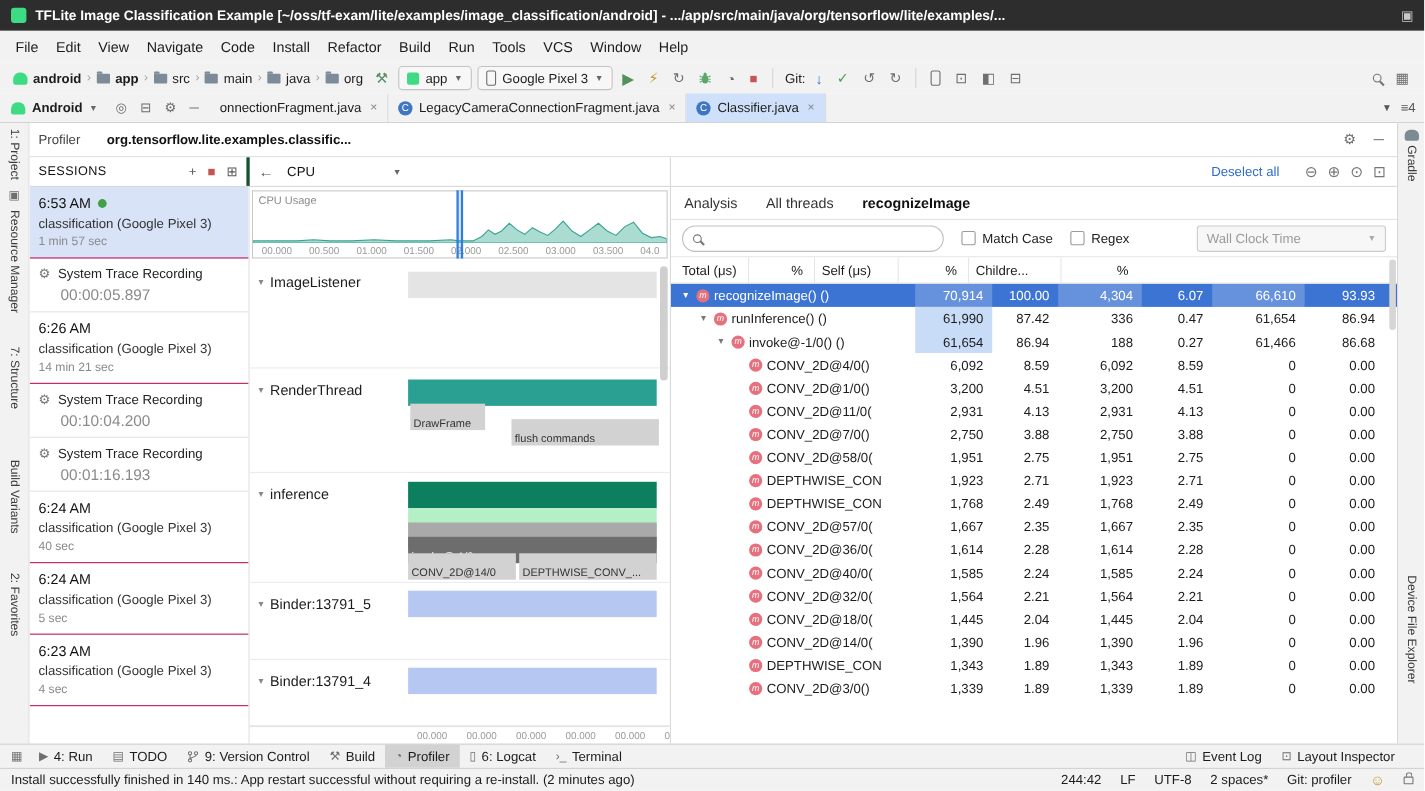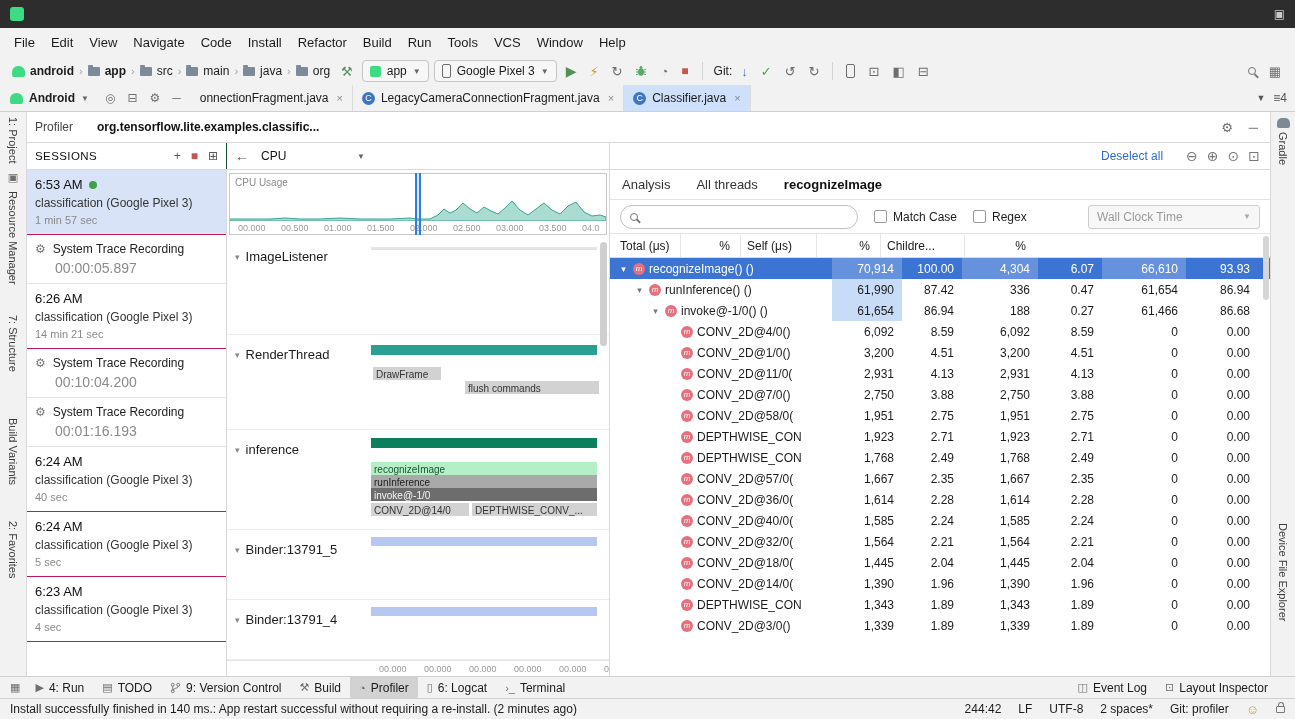--- a/index.html
+++ b/index.html
@@ -51,21 +51,21 @@
 .stripe.right{border-left:1px solid #d9d9d9;width:25px}
 .vlabel{writing-mode:vertical-rl;font-size:11px;color:#3c3c3c;white-space:nowrap}
 .stripe-ico{font-size:11px;color:#6e6e6e;margin-top:8px}
 .gradle-ico{width:13px;height:10px;background:#7b8a93;border-radius:5px 5px 2px 2px;margin-top:6px}
 .center{flex:1;display:flex;flex-direction:column;min-width:0;background:#fff}
 .pf-header{height:31px;border-bottom:1px solid #d9d9d9;display:flex;align-items:center;background:#fff}
 .pf-title{color:#444;font-size:12px;padding:0 12px 0 8px}
 .pf-tab{font-weight:bold;color:#111;font-size:12px;padding:0 12px;height:100%;display:flex;align-items:center}
 .pf-right{margin-left:auto;display:flex;gap:16px;padding-right:12px;color:#6e6e6e;font-size:13px}
 .pf-toolbar{height:27px;border-bottom:1px solid #d9d9d9;display:flex;background:#fff}
-.pt-sessions{width:200px;border-right:1px solid #14532d;display:flex;align-items:center;padding:0 8px}
+.pt-sessions{width:200px;border-right:3px solid #14532d;display:flex;align-items:center;padding:0 8px}
 .pt-sessions .hdr{font-size:11.5px;color:#111;letter-spacing:.4px}
 .pt-icons{margin-left:auto;display:flex;gap:10px;align-items:center}
 .pt-ico{font-size:12px;color:#555}
 .pt-ico.red{color:#c75450}
 .pt-timeline{width:383px;border-right:1px solid #d9d9d9;display:flex;align-items:center;padding:0 8px;gap:12px}
 .back-arrow{font-size:14px;color:#555}
 .cpu-sel{display:flex;align-items:center;width:104px;justify-content:space-between;font-size:12px;color:#111}
 .pt-analysis{flex:1;display:flex;align-items:center;justify-content:flex-end;gap:9px;padding:0 10px}
 .link{color:#2d6bce;font-size:12px;margin-right:14px}
 .circ-ico{font-size:14px;color:#777}
@@ -87,21 +87,21 @@
 .cpu-box{position:absolute;left:2px;top:3px;width:378px;height:62px;border:1px solid #c9c9c9;background:#fff}
 .cpu-lbl{position:absolute;left:5px;top:3px;font-size:10px;color:#8a8a8a}
 .cpu-svg{position:absolute;left:0;bottom:13px;width:376px;height:36px}
 .cpu-time{position:absolute;bottom:1px;font-size:9px;color:#999;white-space:nowrap}
 .cpu-selline{position:absolute;top:-1px;bottom:-1px;width:6px;border-left:2px solid #2f7de1;border-right:2px solid #2f7de1;background:rgba(47,125,225,.18)}
 .threads{position:absolute;left:0;top:67px;right:0;bottom:16px;overflow:hidden}
 .thread{position:relative;border-bottom:1px solid #ececec}
 .th-name{position:absolute;left:8px;top:12px;display:flex;align-items:center;gap:6px;font-size:13px;color:#1c1c1c}
 .th-arrow{color:#888;font-size:9px}
 .trace{position:absolute;left:144px;top:0;right:11px;bottom:0}
-.bar{position:absolute;font-size:10px;line-height:13px;padding:1px 3px;overflow:hidden;white-space:nowrap}
+.bar{position:absolute;font-size:10px;line-height:13px;padding:12px 3px;overflow:hidden;white-space:nowrap}
 .bar.teal{background:#2aa092}
 .bar.green{background:#0b7f5e}
 .bar.mint{background:#b4efc6;color:#1d5230}
 .bar.gray{background:#a9a9a9;color:#1c1c1c}
 .bar.dark{background:#6d6d6d;color:#f5f5f5}
 .bar.gbox{background:#d2d2d2;color:#333}
 .bar.blue{background:#b6c8f2}
 .bar.thin{background:#e4e4e4}
 .tl-scroll{position:absolute;right:2px;top:72px;width:7px;height:104px;background:#cfcfcf;border-radius:4px}
 .tl-axis{position:absolute;left:0;right:0;bottom:0;height:16px;border-top:1px solid #e3e3e3;background:#fff}
@@ -160,20 +160,21 @@
 .lock{width:9px;height:7px;border:1.2px solid #777;border-radius:1px;position:relative;display:inline-block}
 .lock:before{content:"";position:absolute;top:-5px;left:1px;width:4px;height:4px;border:1.2px solid #777;border-bottom:none;border-radius:3px 3px 0 0}
 </style>
 </head>
 <body>
 
 <div id="app">
 
   <div class="titlebar">
     <span class="app-icon"></span>
+    <span class="ttext">TFLite Image Classification Example [~/oss/tf-exam/lite/examples/image_classification/android] - .../app/src/main/java/org/tensorflow/lite/examples/...</span>
     <span class="win-ctrl">▣</span>
   </div>
 
   <div class="menubar">
       <div class="menu-item">File</div>
       <div class="menu-item">Edit</div>
       <div class="menu-item">View</div>
       <div class="menu-item">Navigate</div>
       <div class="menu-item">Code</div>
       <div class="menu-item">Install</div>

